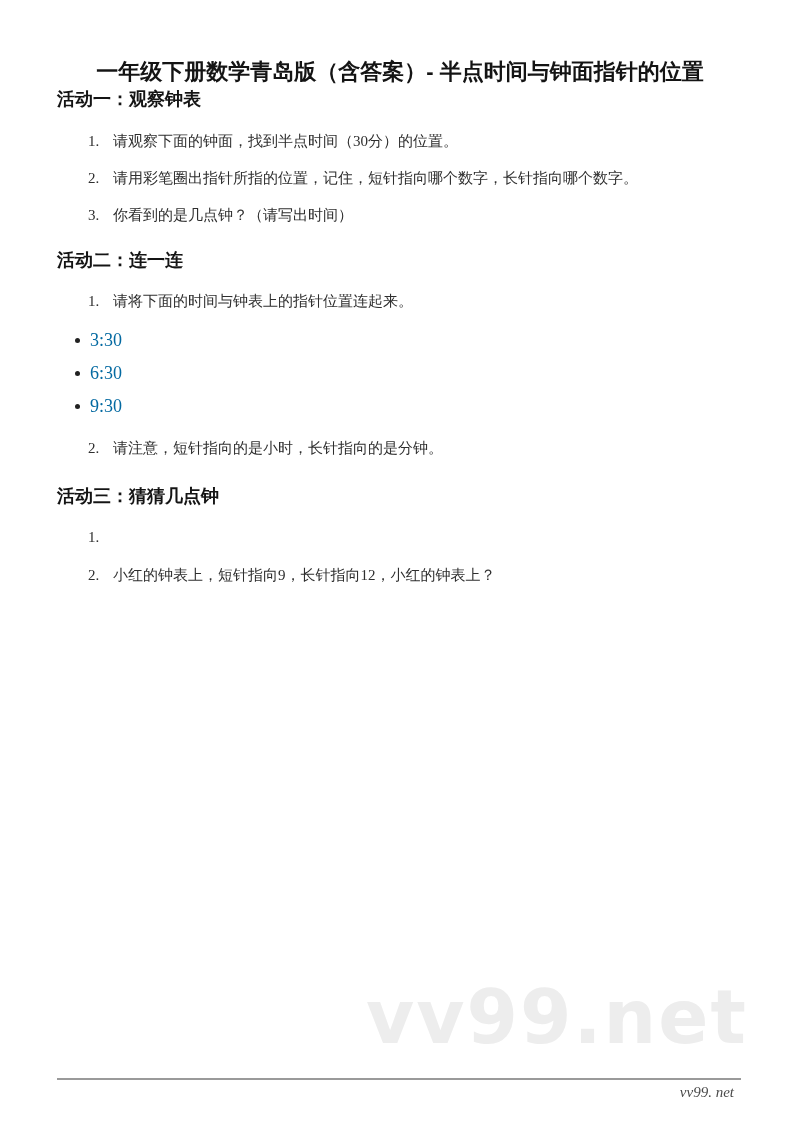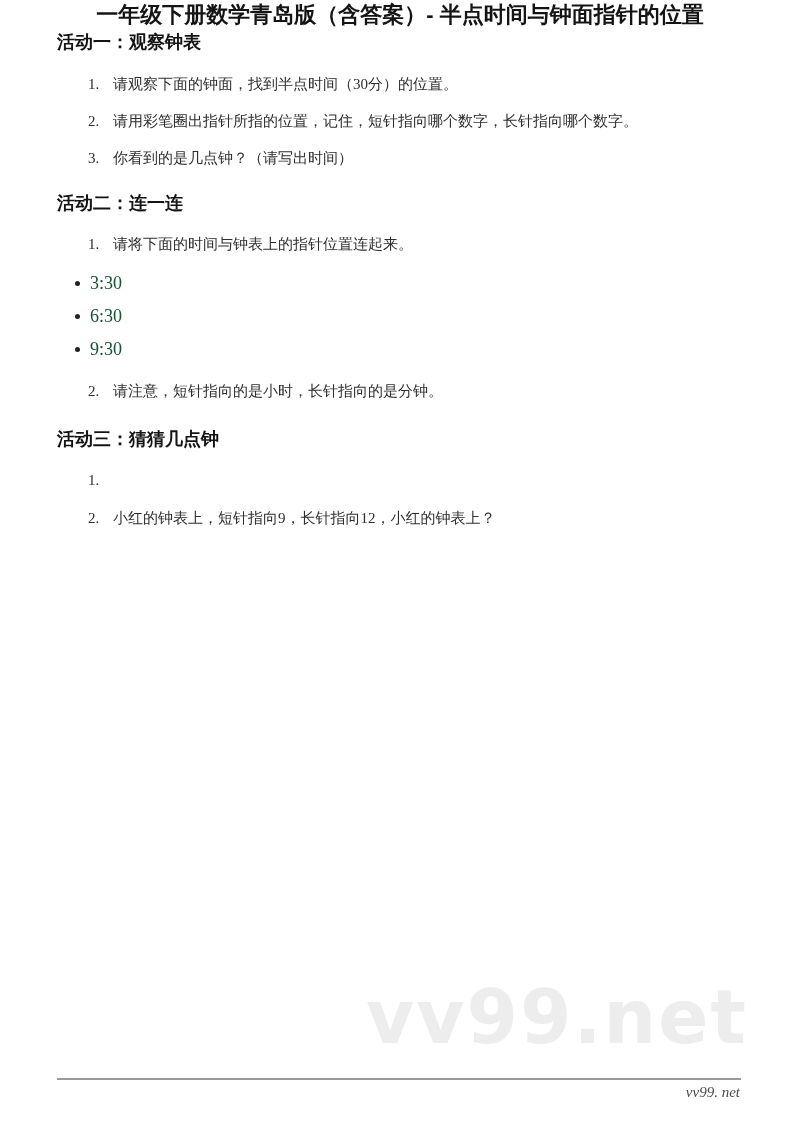--- a/index.html
+++ b/index.html
@@ -2,20 +2,21 @@
 <html><head>
 <meta charset="utf-8">
 <style>
   html, body { margin: 0; padding: 0; background: #ffffff; }
   .page {
     position: relative;
     width: 800px;
     height: 1130px;
     background: #ffffff;
     box-sizing: border-box;
+    padding-top: 57px;
     overflow: hidden;
     font-family: "Liberation Serif", serif;
     color: #2e2e2e;
   }
   .doc-title {
     margin: 0 48px;
     text-align: center;
     font-family: "Liberation Sans", sans-serif;
     font-weight: bold;
     font-size: 22px;
@@ -48,21 +49,21 @@
   .num-marker {
     flex: 0 0 25px;
     color: #2e2e2e;
   }
   .bullet-item {
     display: flex;
     align-items: center;
     margin: 12px 40px 0 75px;
     font-size: 18px;
     line-height: 21px;
-    color: #14532d;
+    color: #0369a1;
   }
   .bullet-item.first { margin-top: 18px; }
   .bullet-dot {
     width: 5px;
     height: 5px;
     border-radius: 50%;
     background: #222222;
     margin-right: 10px;
     flex: 0 0 auto;
   }
@@ -83,21 +84,21 @@
     position: absolute;
     left: 57px;
     width: 684px;
     top: 1078px;
     border: 0;
     border-top: 2px solid #9a9a9a;
     margin: 0;
   }
   .footer-label {
     position: absolute;
-    right: 60px;
+    right: 66px;
     top: 1084px;
     font-family: "Liberation Serif", serif;
     font-style: italic;
     font-size: 15px;
     color: #4a4a4a;
   }
 </style>
 </head>
 <body>
 

